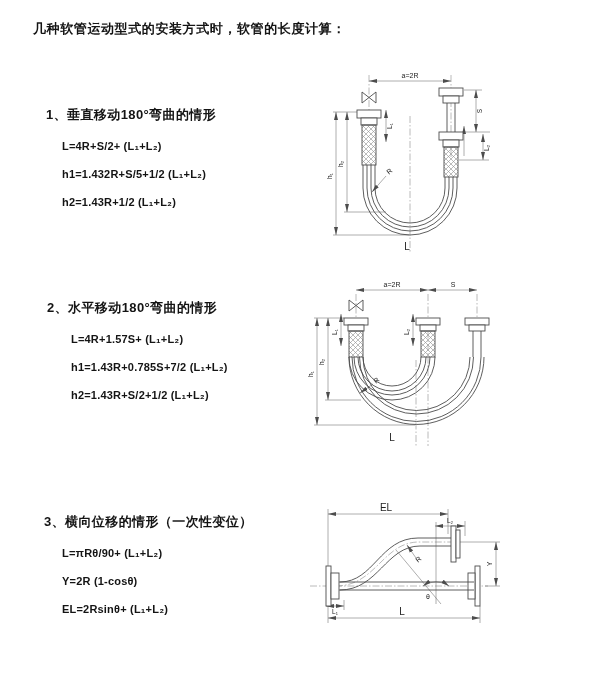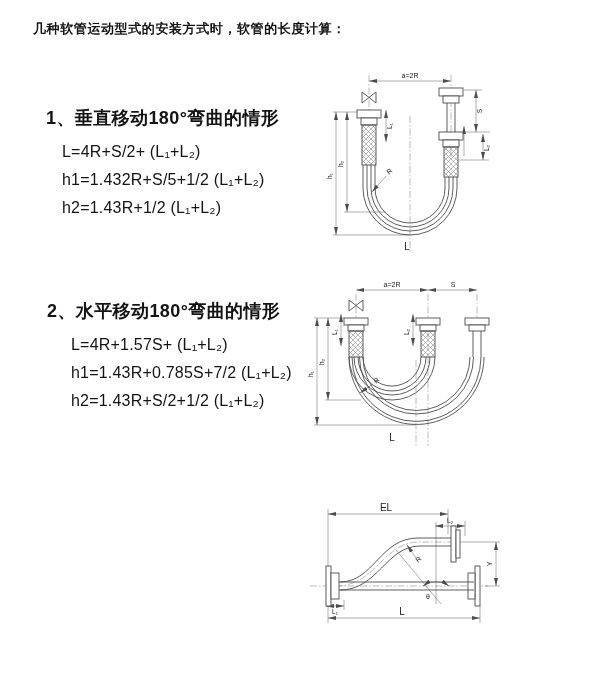--- a/index.html
+++ b/index.html
@@ -6,22 +6,22 @@
   .page{
     position:relative;width:600px;height:675px;background:#ffffff;
     font-family:"Liberation Sans","DejaVu Sans",sans-serif;color:#141414;
     overflow:hidden;margin:0 auto;
   }
   .title{
     position:absolute;left:33px;top:20px;font-size:13px;font-weight:700;
     letter-spacing:.6px;white-space:nowrap;text-align:center;
   }
   .section{position:absolute;white-space:nowrap;}
-  .section .heading{font-size:18px;font-weight:700;letter-spacing:.4px;}
-  .section .formula{font-size:16px;font-weight:400;line-height:28px;letter-spacing:.2px;}
+  .section .heading{font-size:13px;font-weight:700;letter-spacing:.4px;}
+  .section .formula{font-size:11px;font-weight:700;line-height:28px;letter-spacing:.2px;}
   #sec1{left:46px;top:106px;}
   #sec1 .formula-list{margin:8px 0 0 16px;}
   #sec2{left:38px;top:299px;margin-left:9px;}
   #sec2 .formula-list{margin:8px 0 0 24px;}
   #sec3{left:44px;top:513px;}
   #sec3 .formula-list{margin:8px 0 0 18px;}
   .diagram{position:absolute;}
   #dia1{left:306px;top:64px;}
   #dia2{left:303px;top:280px;}
   #dia3{left:298px;top:498px;}
@@ -53,20 +53,28 @@
 
   <div class="section" id="sec2">
     <div class="heading">2、水平移动180°弯曲的情形</div>
     <div class="formula-list">
       <div class="formula">L=4R+1.57S+ (L₁+L₂)</div>
       <div class="formula">h1=1.43R+0.785S+7/2 (L₁+L₂)</div>
       <div class="formula">h2=1.43R+S/2+1/2 (L₁+L₂)</div>
     </div>
   </div>
 
+  <div class="section" id="sec3">
+    <div class="heading">3、横向位移的情形（一次性变位）</div>
+    <div class="formula-list">
+      <div class="formula">L=πRθ/90+ (L₁+L₂)</div>
+      <div class="formula">Y=2R (1-cosθ)</div>
+      <div class="formula">EL=2Rsinθ+ (L₁+L₂)</div>
+    </div>
+  </div>
 
   <svg id="dia1" class="diagram" width="285" height="195" viewBox="0 0 285 195">
     <defs>
       <marker id="ar" viewBox="0 0 8 5" refX="8" refY="2.5" markerWidth="8" markerHeight="5" orient="auto-start-reverse" markerUnits="userSpaceOnUse">
         <path d="M0,0.5 L8,2.5 L0,4.5 Z" fill="#4c4c4c"></path>
       </marker>
       <pattern id="xh" width="5" height="5" patternUnits="userSpaceOnUse">
         <path d="M0,5 L5,0 M0,0 L5,5" stroke="#8f8f8f" stroke-width="0.6" fill="none"></path>
       </pattern>
     </defs>

